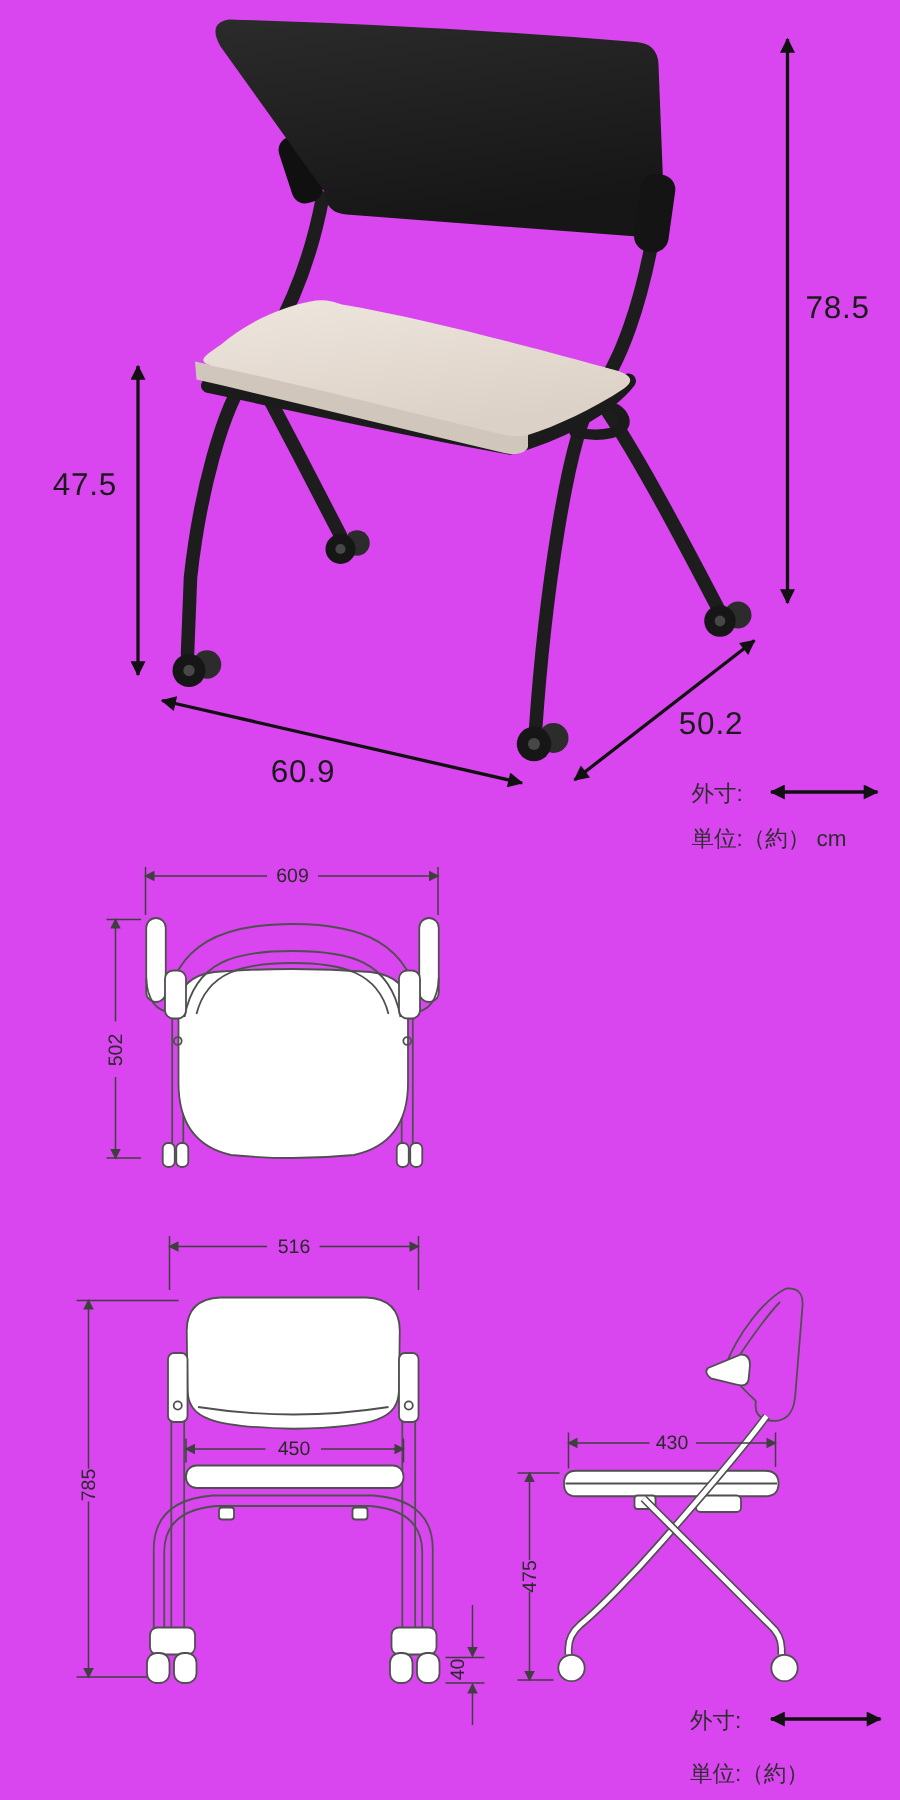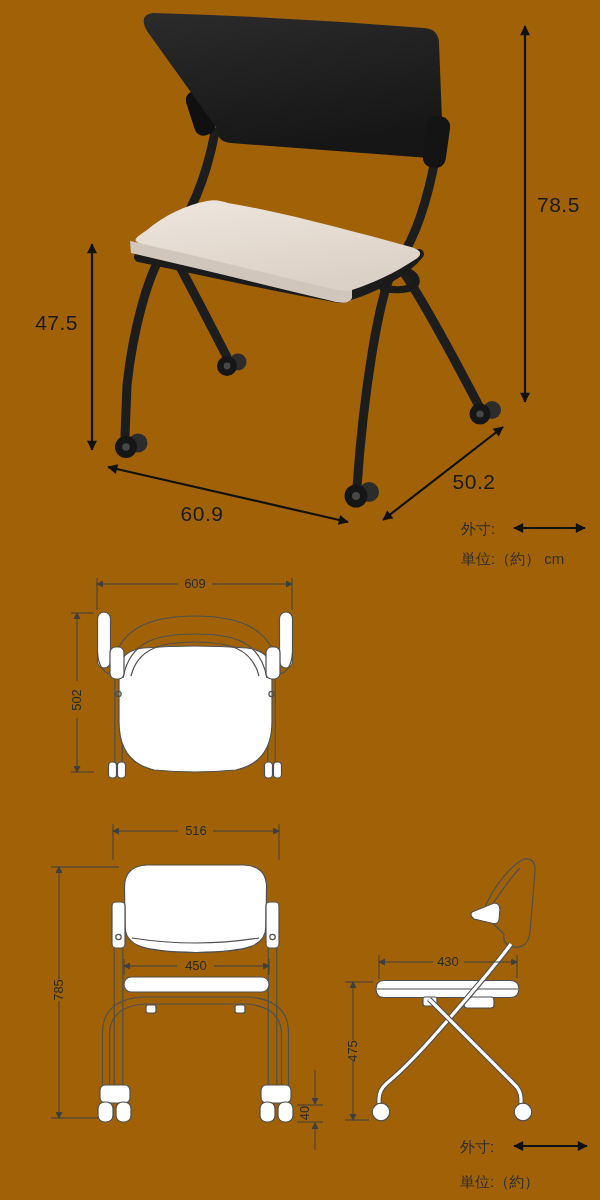--- a/index.html
+++ b/index.html
@@ -1,16 +1,16 @@
 <!DOCTYPE html>
 <html><head>
 <meta charset="utf-8">
 <style>
   html,body{margin:0;padding:0;background:#fff;}
-  #stage{position:relative;width:600px;height:1200px;background:#a16207;overflow:hidden;
+  #stage{position:relative;width:600px;height:1200px;background:#d946ef;overflow:hidden;
          font-family:"Liberation Sans",sans-serif;}
   svg{position:absolute;left:0;top:0;}
   text{font-family:"Liberation Sans",sans-serif;fill:#222;}
   .photo-num{font-size:21px;letter-spacing:0.5px;fill:#1a1a1a;}
   .draw-num{font-size:13px;fill:#2a2a2a;}
   .jp{font-size:15px;fill:#2e2e2e;}
   .dline{stroke:#111;stroke-width:2.2;}
   .tline{stroke:#4f4f4f;stroke-width:1.2;fill:none;}
   .tfill{stroke:#4f4f4f;stroke-width:1.2;fill:#fff;}
   .dim{stroke:#3f3f3f;stroke-width:1;fill:none;}

